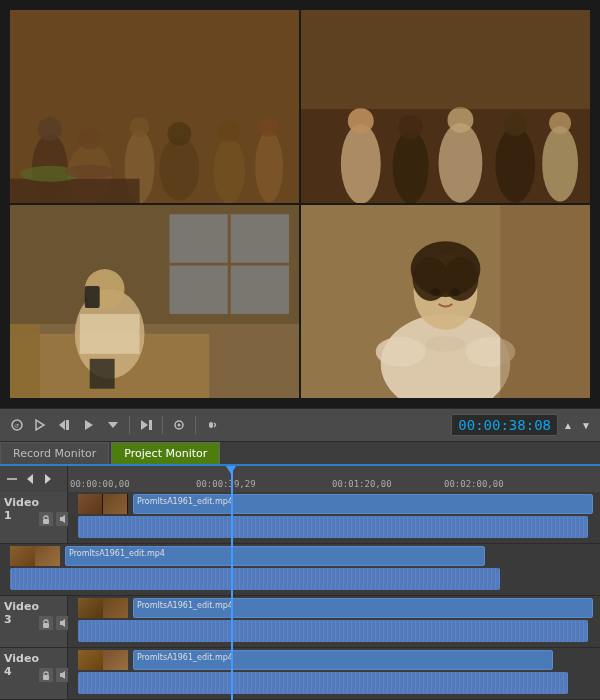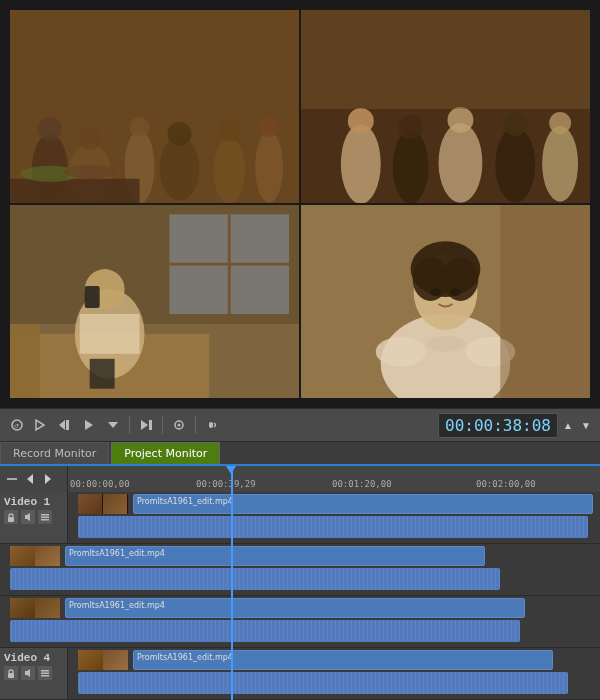--- a/index.html
+++ b/index.html
@@ -75,23 +75,23 @@
     .toolbar-sep {
       width: 1px;
       height: 18px;
       background: #666;
       margin: 0 3px;
     }
 
     .timecode {
       margin-left: auto;
       background: #2a2a2a;
-      color: #7dd3fc;
+      color: #0ea5e9;
       font-family: monospace;
-      font-size: 16px;
+      font-size: 14px;
       padding: 2px 6px;
       border: 1px solid #555;
       border-radius: 2px;
     }
 
     .timecode-arrow {
       width: 16px;
       height: 22px;
       background: none;
       border: none;
@@ -192,23 +192,22 @@
       height: 52px;
       border-bottom: 1px solid #2a2a2a;
     }
 
     .track-label {
       width: 68px;
       min-width: 68px;
       background: #484848;
       border-right: 1px solid #2a2a2a;
       display: flex;
-      flex-direction: column;
+      flex-direction: row;
       padding: 4px 4px 2px 4px;
-      font-family: Liberation Mono, monospace;
     }
 
     .track-name {
       font-size: 11px;
       color: #ccc;
       font-weight: bold;
       margin-bottom: 2px;
     }
 
     .track-icons {
@@ -487,21 +486,21 @@
           <polygon points="3,1 9,6 3,11" fill="#ccc"></polygon>
         </svg>
       </button>
     </div>
     <div id="timescale">
       <div style="position:relative; height:100%;">
 
         <span class="timemark" style="left:2px;">00:00:00,00</span>
         <span class="timemark" style="left:128px;">00:00:39,29</span>
         <span class="timemark" style="left:264px;">00:01:20,00</span>
-        <span class="timemark" style="left:408px;">00:02:00,00</span>
+        <span class="timemark" style="left:376px;">00:02:00,00</span>
 
         <div style="position:absolute; left:163px; top:0; width:2px; height:100%; background:#4499ff; z-index:10;">
           <div style="position:absolute; top:0; left:-5px; width:0; height:0; border-left:5px solid transparent; border-right:5px solid transparent; border-top:8px solid #4499ff;"></div>
         </div>
       </div>
     </div>
   </div>
 
   <div id="tracks-container" style="position:relative;">
 
@@ -557,20 +556,43 @@
         <div class="clip" style="left:65px; width:420px; top:2px;">
           <span class="clip-label">PromItsA1961_edit.mp4</span>
         </div>
         <div class="waveform" style="left:10px; width:490px;">
           <div class="waveform-inner"></div>
         </div>
       </div>
     </div>
 
     <div class="track-row">
+      <div class="track-label">
+        <div class="track-name">Video 3</div>
+        <div class="track-icons">
+          <button class="track-icon-btn">
+            <svg width="10" height="10" viewBox="0 0 10 10">
+              <rect x="2" y="5" width="6" height="5" fill="#bbb" rx="1"></rect>
+              <path d="M3 5 V3 Q5 1 7 3 V5" fill="none" stroke="#bbb" stroke-width="1.2"></path>
+            </svg>
+          </button>
+          <button class="track-icon-btn">
+            <svg width="10" height="10" viewBox="0 0 10 10">
+              <polygon points="2,3 4,3 7,1 7,9 4,7 2,7" fill="#bbb"></polygon>
+            </svg>
+          </button>
+          <button class="track-icon-btn">
+            <svg width="10" height="10" viewBox="0 0 10 10">
+              <rect x="1" y="2" width="8" height="1.5" fill="#bbb"></rect>
+              <rect x="1" y="4.5" width="8" height="1.5" fill="#bbb"></rect>
+              <rect x="1" y="7" width="8" height="1.5" fill="#bbb"></rect>
+            </svg>
+          </button>
+        </div>
+      </div>
       <div class="track-content">
         <div style="position:absolute; left:10px; top:2px; width:50px; height:20px; display:flex; overflow:hidden;">
           <div style="width:25px; height:20px; background:linear-gradient(135deg,#7a5828,#5a3810);"></div>
           <div style="width:25px; height:20px; background:linear-gradient(135deg,#6a4820,#8a6030);"></div>
         </div>
         <div class="clip" style="left:65px; width:460px; top:2px;">
           <span class="clip-label">PromItsA1961_edit.mp4</span>
         </div>
         <div class="waveform" style="left:10px; width:510px;">
           <div class="waveform-inner"></div>

